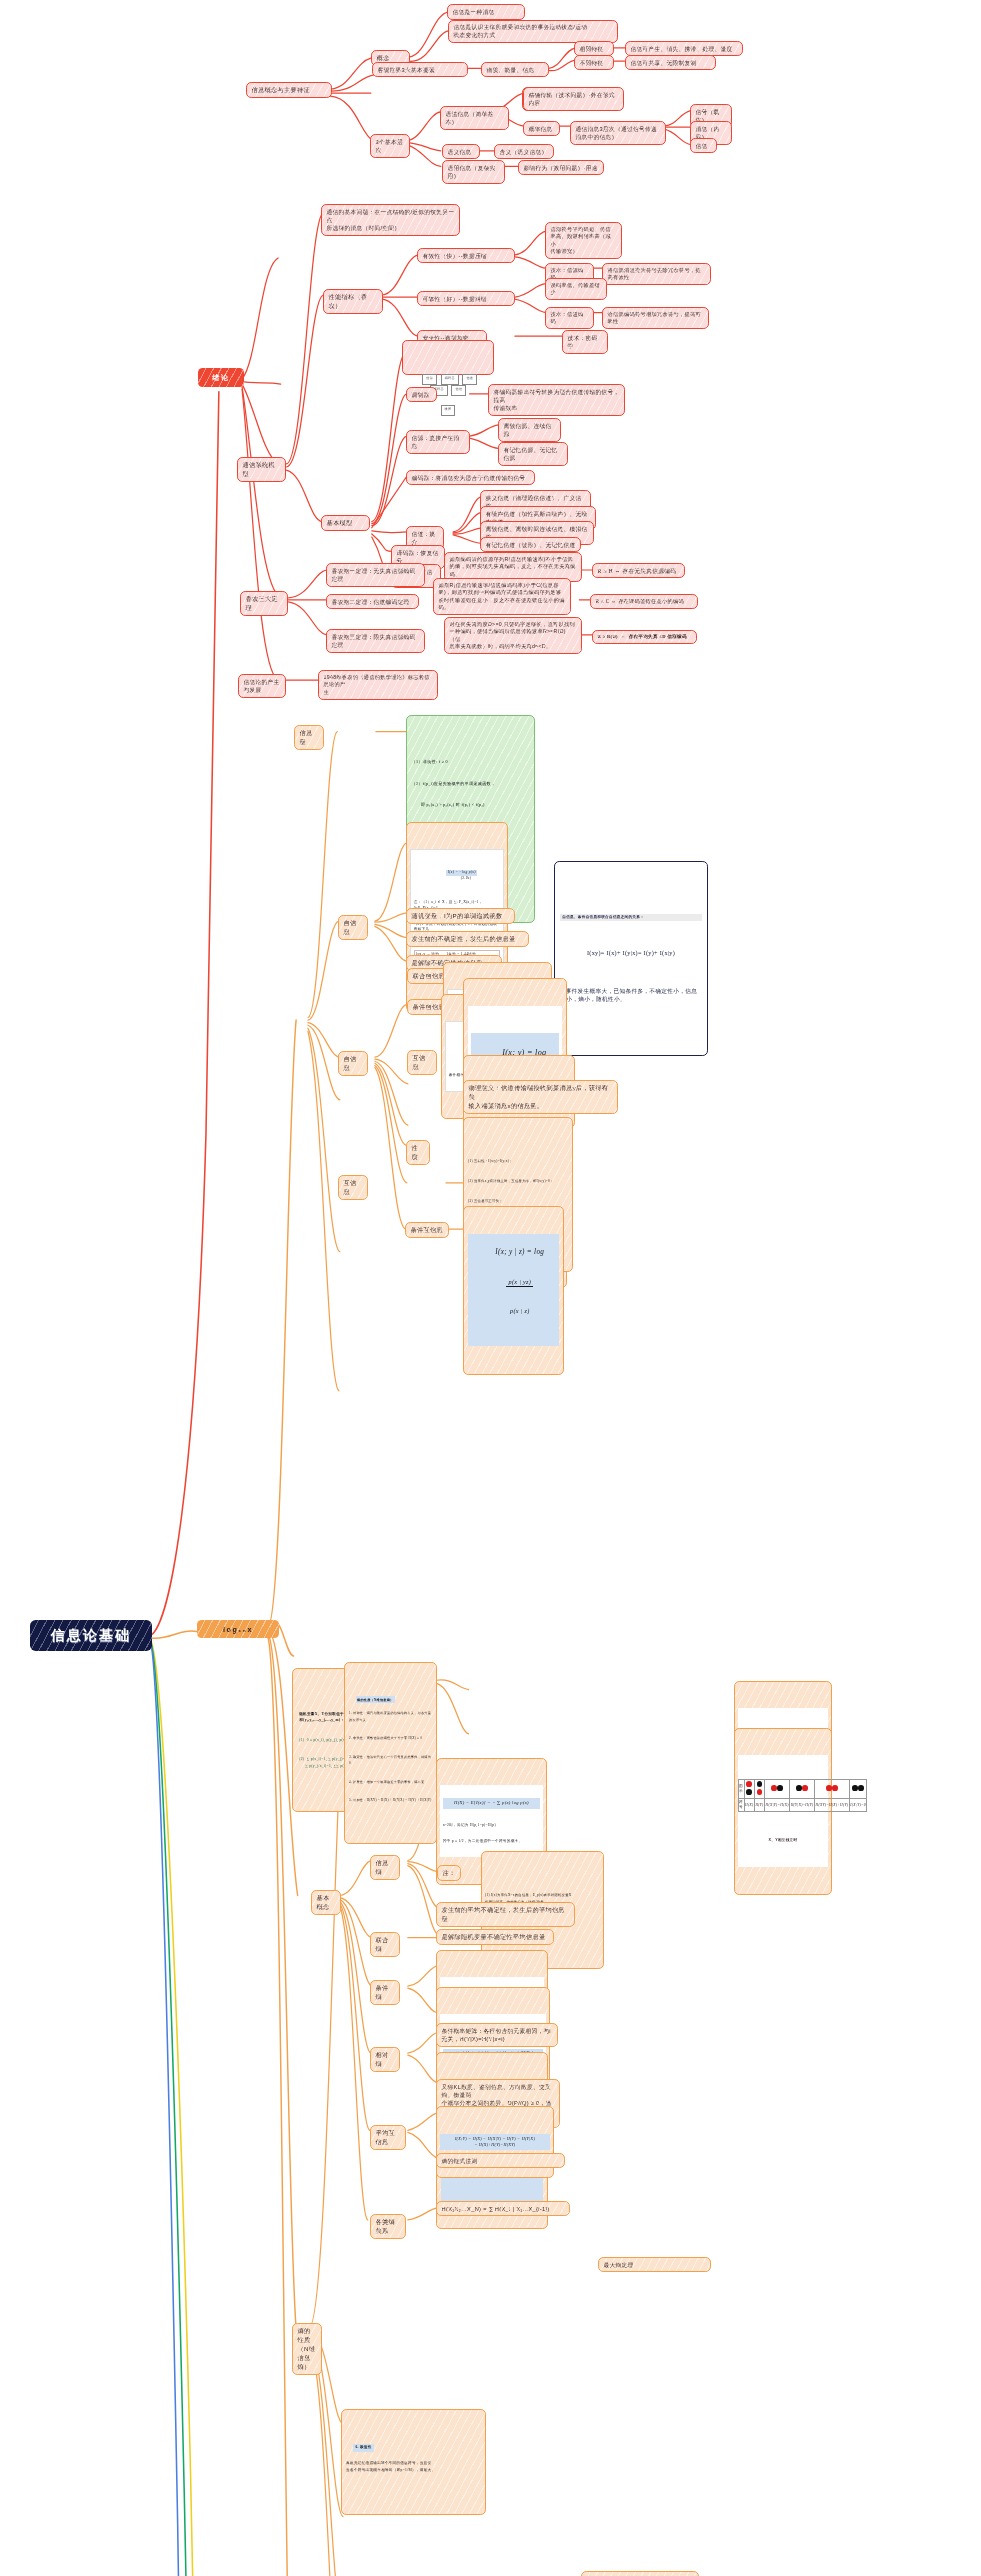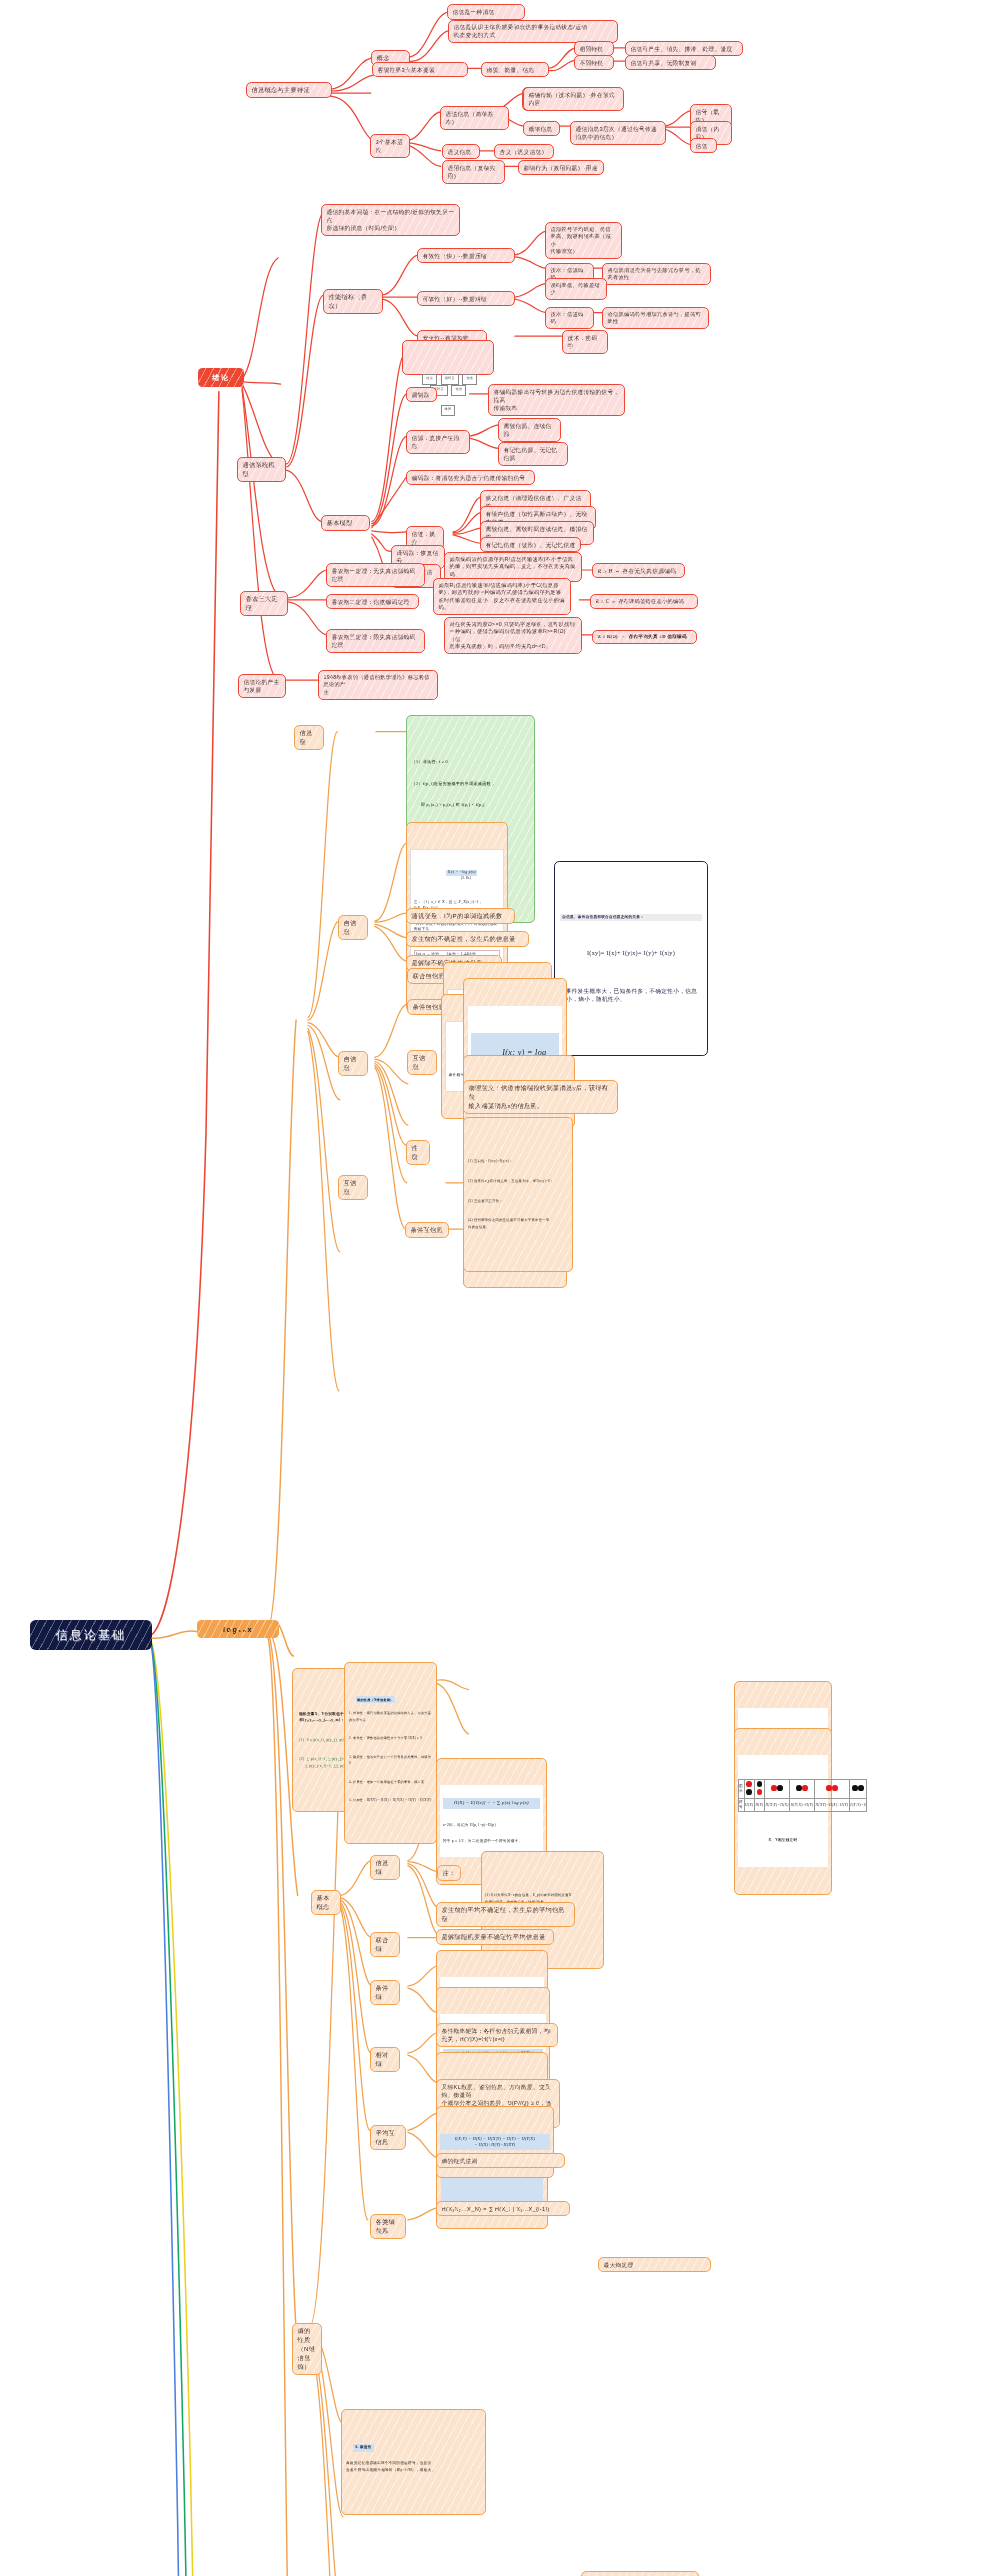--- a/index.html
+++ b/index.html
@@ -47,22 +47,22 @@
   .fs10 { font-size: 5.2px; }
   .fs11 { font-size: 5.7px; }
   .fs12 { font-size: 6.2px; }
 
   
   .root {
     position: absolute;
     border-radius: 5.7px;
     background: #121a44;
     color: #fff;
-    font-size: 12px;
-    font-weight: 400;
+    font-size: 14px;
+    font-weight: 700;
     letter-spacing: 2.1px;
     text-align: center;
     padding: 6.7px 9.3px;
     z-index: 6;
     text-shadow: 0.5px 0.5px 0 #5d6790;
   }
   .root::after{
     content:""; position:absolute; inset:0; border-radius:5.7px;
     background:repeating-linear-gradient(118deg, rgba(255,255,255,.32) 0 1px, rgba(255,255,255,0) 1px 7.2px);
   }
@@ -498,20 +498,29 @@
     <div style="position:relative; z-index:2; font-size:3.3px; line-height:2.0; color:#1a1a1a; font-family:'Liberation Serif',serif;">
       <div>(1) 互易性：I(x;y)=I(y;x)；</div>
       <div>(2) 当事件x,y统计独立时，互信息为零，即I(x;y)=0；</div>
       <div>(3) 互信息可正可负；</div>
       <div style="white-space:pre-wrap;">(4) 任何两事件之间的互信息不可能大于其中任一事
 件的自信息。</div>
     </div>
   </div>
 
   <div class="node orange fs12" style="left:405px; top:1222px; width:44px;">条件互信息</div>
+  <div class="node orange" style="left:463px; top:1206px; width:101px; padding:3.6px;">
+    <div class="shot hl-blue-full" style="position:relative; z-index:2; font-size:7.2px; border:none;">
+      <span class="formula">I(x; y | z) = log</span>
+      <span class="frac formula" style="font-size:6.2px;">
+        <span class="num">p(x | yz)</span>
+        <span class="den">p(x | z)</span>
+      </span>
+    </div>
+  </div>
 
   <div class="node orange" style="left:292px; top:1668px; width:145px; padding:3.1px;">
     <div class="shot" style="position:relative; z-index:2; font-size:3.6px; line-height:1.8; border:none; background:transparent;">
       <div style="white-space:pre-wrap; font-weight:bold;">随机变量X、Y分别取值于集合{x₁,x₂,…,x_i,…,x_n}
 和{y₁,y₂,…,y_j,…,y_m}：</div>
       <div style="color:#0b6b4f;">(1)  0 ≤ p(x_i), p(y_j), p(x_i/y_j), p(y_j/x_i), p(x_i y_j) ≤ 1</div>
       <div style="color:#0b6b4f; white-space:pre-wrap;">(2)  ∑ p(x_i)=1, ∑ p(y_j)=1, ∑ p(x_i/y_j)=1,
      ∑ p(y_j/x_i)=1, ∑∑ p(x_i y_j)=1</div>
     </div>
   </div>

